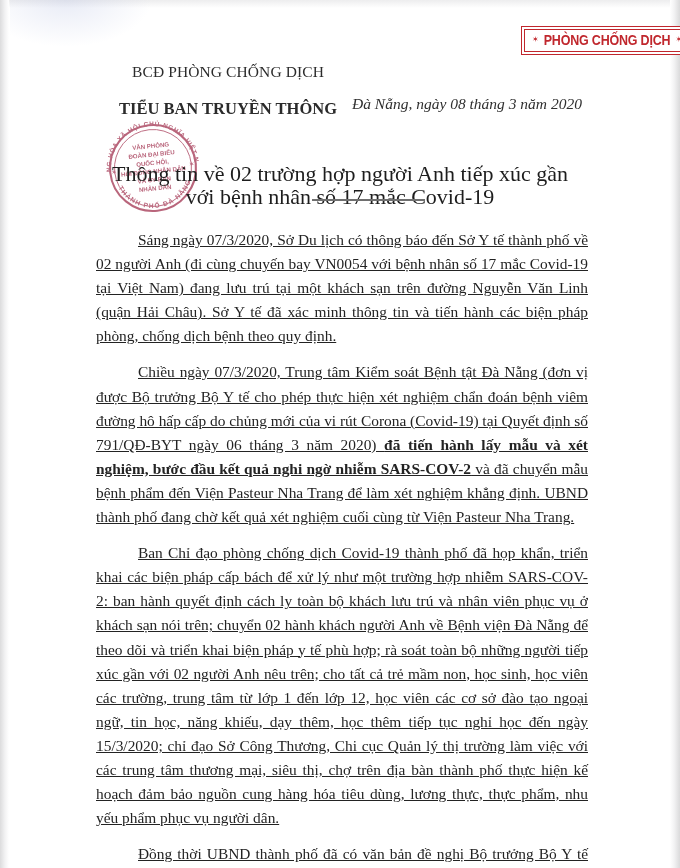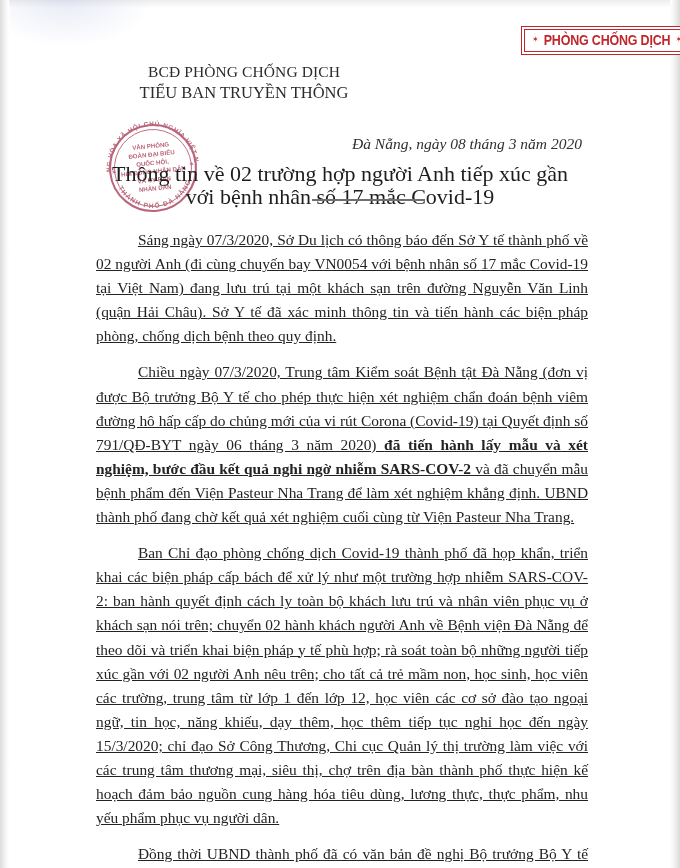--- a/index.html
+++ b/index.html
@@ -89,48 +89,47 @@
   }
   .red-star {
     color: #c0272d;
     font-size: 8px;
     line-height: 1;
   }
 
   .org-block {
     position: absolute;
     top: 62px;
-    left: 116px;
+    left: 100px;
     width: 256px;
     text-align: center;
     color: #2b2b2b;
   }
   .org-line1, .org-line2 {
     font-size: 15.5px;
     line-height: 19px;
     letter-spacing: 0.1px;
     white-space: nowrap;
   }
   .org-line3 {
     font-size: 16.5px;
-    font-weight: normal;
+    font-weight: bold;
     line-height: 22px;
-    margin-top: 1px;
+    margin-top: 17px;
     white-space: nowrap;
   }
 
   .date-line {
     position: absolute;
     top: 95px;
     left: 352px;
     font-style: italic;
     font-size: 15.5px;
     color: #2f2f2f;
     white-space: nowrap;
-    margin-top: 40px;
   }
 
   
   .round-stamp {
     position: absolute;
     top: 112px;
     left: 97px;
     width: 112px;
     height: 105px;
     pointer-events: none;

